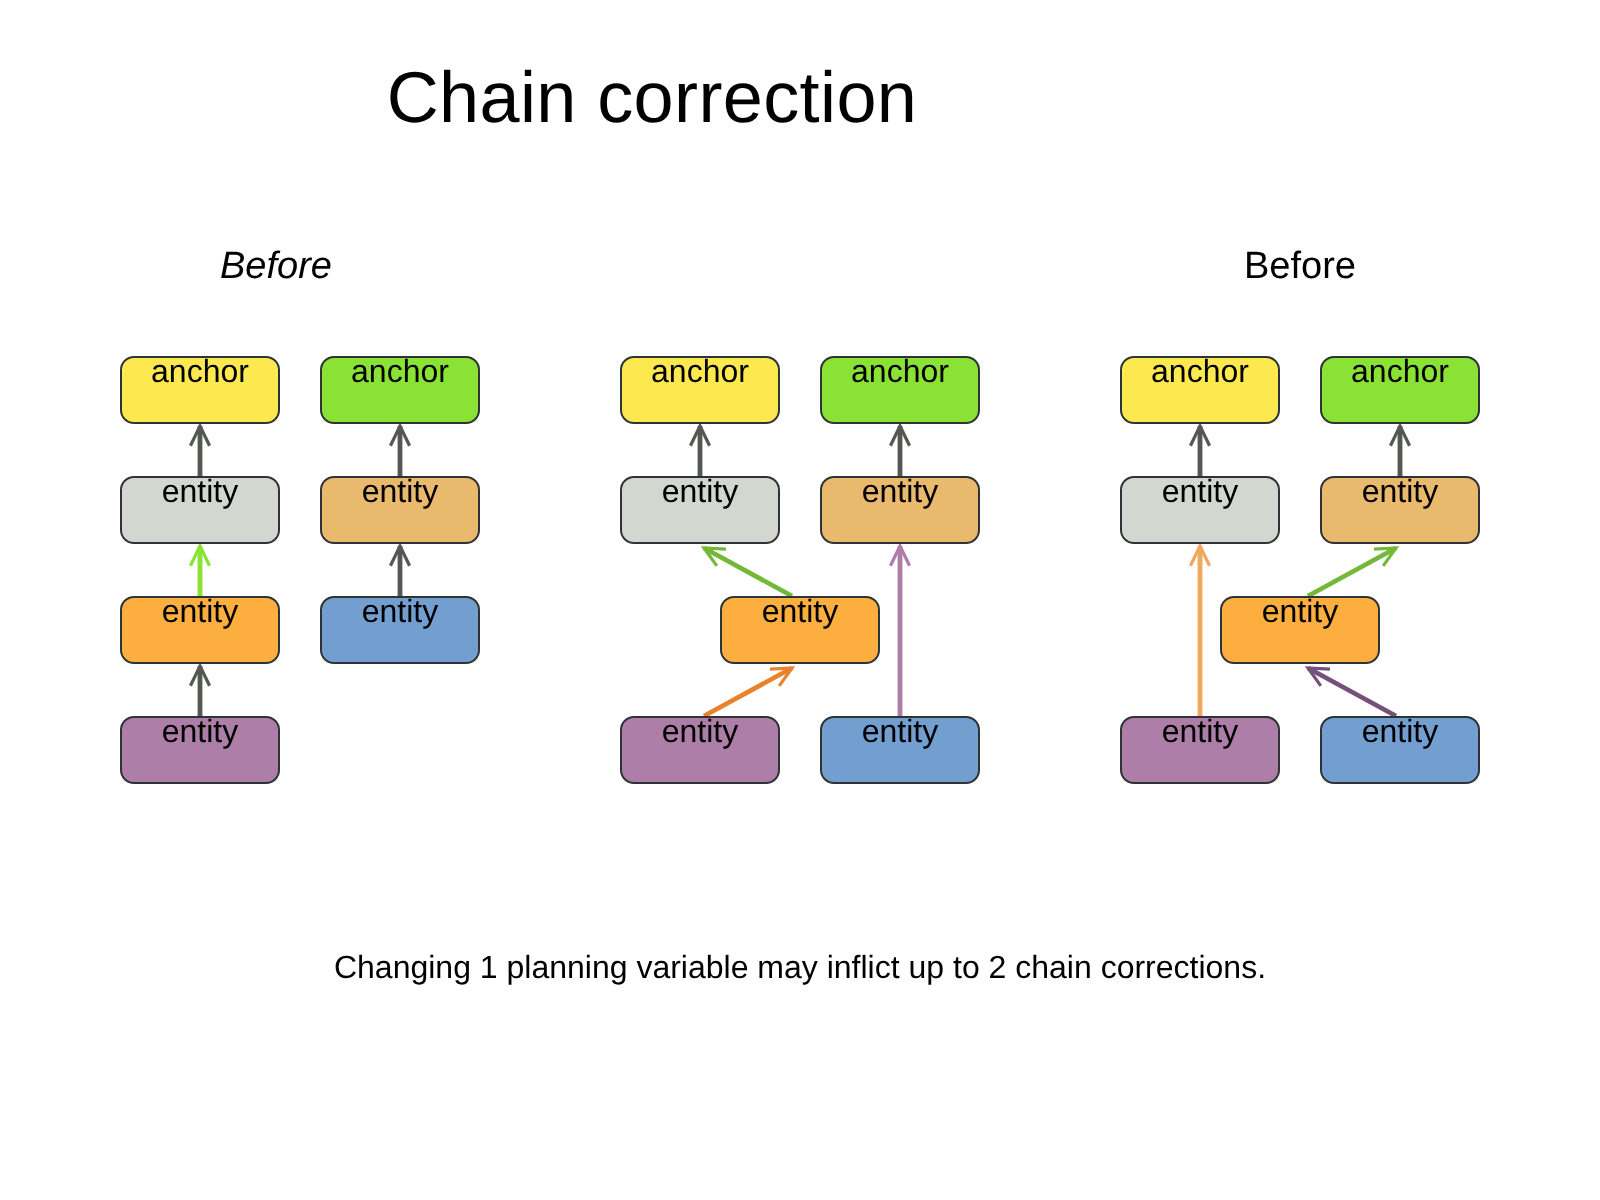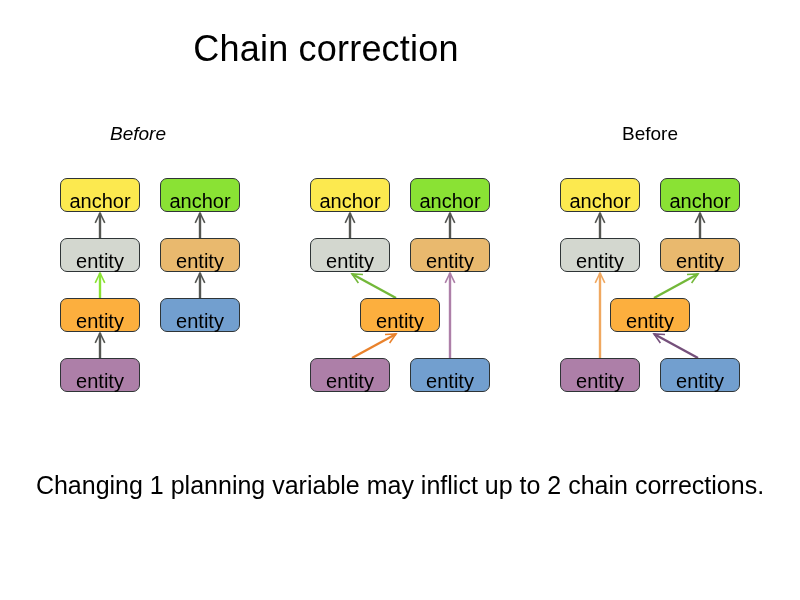--- a/index.html
+++ b/index.html
@@ -38,33 +38,33 @@
     line-height: 22px;
     text-align: center;
     color: #000000;
     white-space: nowrap;
   }
   .caption {
     position: absolute;
     left: 0; top: 473px;
     width: 800px;
     text-align: center;
-    font-size: 25px;
+    font-size: 16px;
     line-height: 24px;
     color: #000000;
   }
   .node {
     position: absolute;
     box-sizing: border-box;
     border: 1.3px solid #2e3436;
     border-radius: 7px;
-    font-size: 20px;
+    font-size: 16px;
     line-height: 1;
     display: flex;
-    align-items: flex-end;
+    align-items: flex-start;
     justify-content: center;
     color: #000000;
     box-shadow: 0 0 0 0 rgba(0,0,0,0);
     background-clip: padding-box;
   }
   .node-label {
     pointer-events: none;
     display: block;
   }
   svg.edges {

